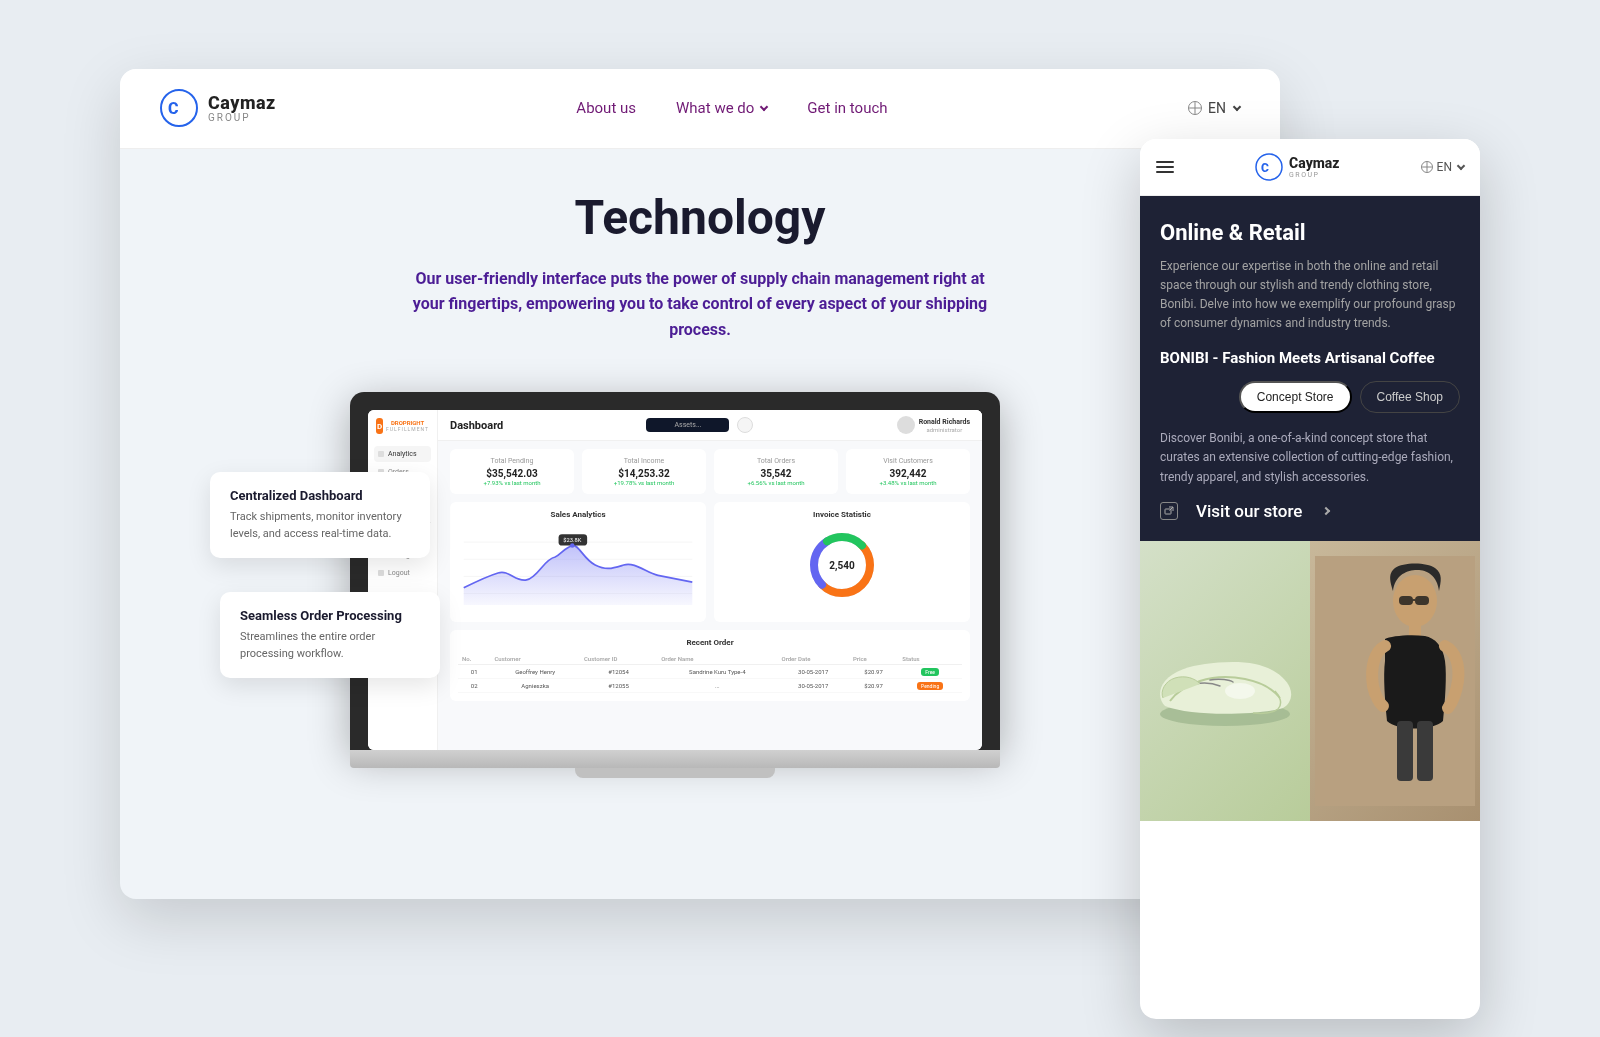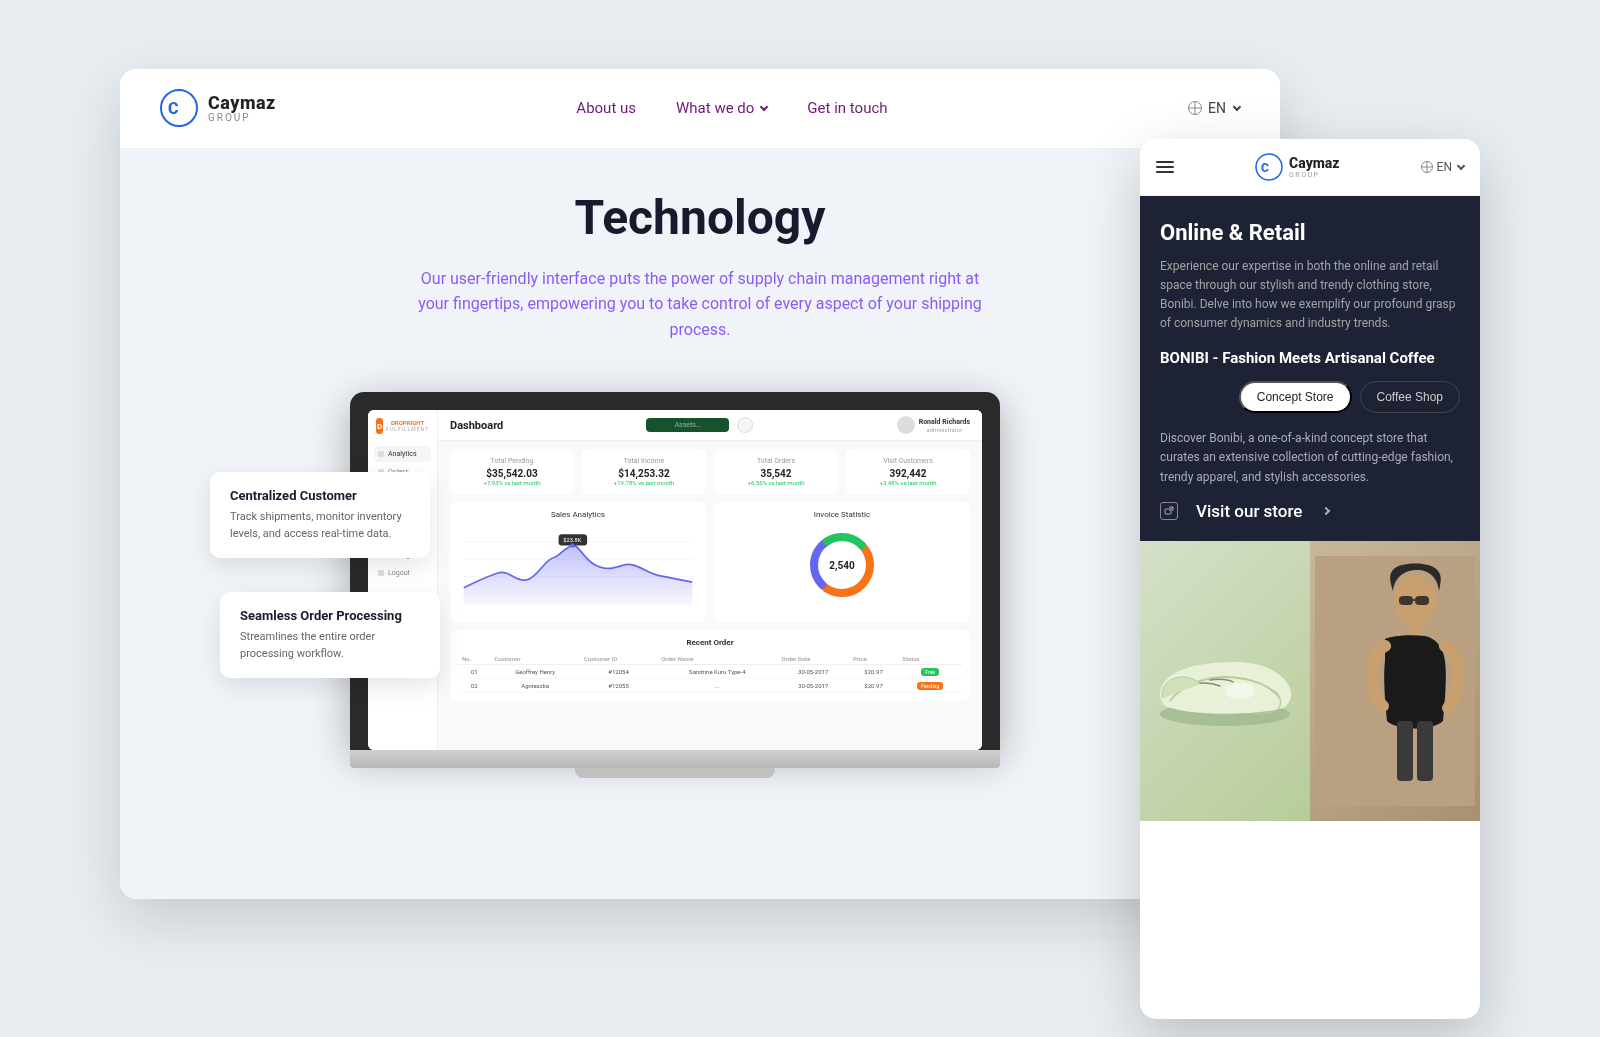--- a/index.html
+++ b/index.html
@@ -100,24 +100,25 @@
       text-align: center;
     }
     .section-title {
       font-size: 48px;
       font-weight: 700;
       color: #1a1a2e;
       margin-bottom: 20px;
     }
     .section-desc {
       font-size: 16px;
-      color: #8b5cf6;
+      color: #4c1d95;
       max-width: 580px;
       margin: 8px auto 50px;
       line-height: 1.6;
+      font-weight: bold;
     }
 
     
     .feature-card {
       position: absolute;
       background: white;
       border-radius: 10px;
       padding: 16px 20px;
       box-shadow: 0 8px 25px rgba(0,0,0,0.1);
       text-align: left;
@@ -287,21 +288,21 @@
     .chart-card {
       background: white;
       border-radius: 6px;
       padding: 8px;
       height: 120px;
       position: relative;
       overflow: hidden;
     }
     .chart-title {
       font-size: 8px;
-      font-weight: 400;
+      font-weight: 700;
       color: #333;
       margin-bottom: 6px;
     }
     
     .chart-svg {
       width: 100%;
       height: 80px;
     }
 
     
@@ -571,21 +572,21 @@
       </div>
     </nav>
 
     <div class="main-content">
       <h1 class="section-title">Technology</h1>
       <p class="section-desc">Our user-friendly interface puts the power of supply chain management right at your fingertips, empowering you to take control of every aspect of your shipping process.</p>
 
       <div style="position:relative; width:900px; margin: 0 auto;">
 
         <div class="feature-card card-top-left">
-          <div class="feature-card-title">Centralized Customer</div>
+          <div class="feature-card-title">Centralized Dashboard</div>
           <div class="feature-card-desc">Track shipments, monitor inventory levels, and access real-time data.</div>
         </div>
 
         <div class="feature-card card-bottom-left">
           <div class="feature-card-title">Seamless Order Processing</div>
           <div class="feature-card-desc">Streamlines the entire order processing workflow.</div>
         </div>
 
         <div class="feature-card card-right">
           <div class="feature-card-title">Customizable Shipping Solutions</div>
@@ -634,21 +635,21 @@
                   </div>
                   <div class="dash-menu-item">
                     <div class="dash-menu-dot"></div>
                     <span>Logout</span>
                   </div>
                 </div>
                 <div class="dash-main">
                   <div class="dash-header">
                     <span class="dash-title">Dashboard</span>
                     <div style="display:flex;align-items:center;gap:8px;">
-                      <div style="background:#14532d;border-radius:4px;padding:3px 8px;font-size:7px;color:#aaa;width:83px;">Assets...</div>
+                      <div style="background:#0f172a;border-radius:4px;padding:3px 8px;font-size:7px;color:#aaa;width:83px;">Assets...</div>
                       <div style="width:16px;height:16px;border-radius:50%;border:1px solid #ddd;background:#f5f5f5;"></div>
                     </div>
                     <div class="dash-user">
                       <div class="dash-avatar"></div>
                       <div>
                         <div style="font-size:7px;font-weight:700;color:#333;">Ronald Richards</div>
                         <div style="font-size:6px;color:#aaa;">administrator</div>
                       </div>
                     </div>
                   </div>

